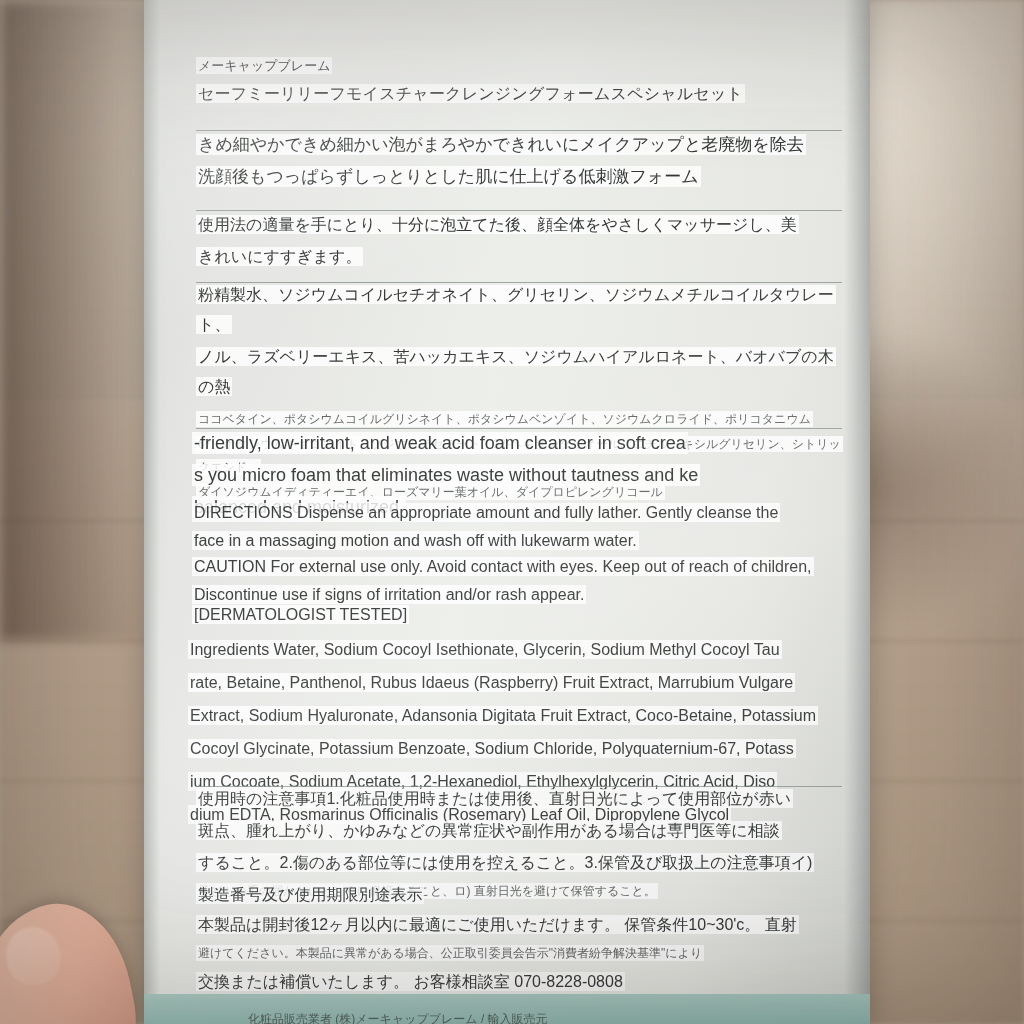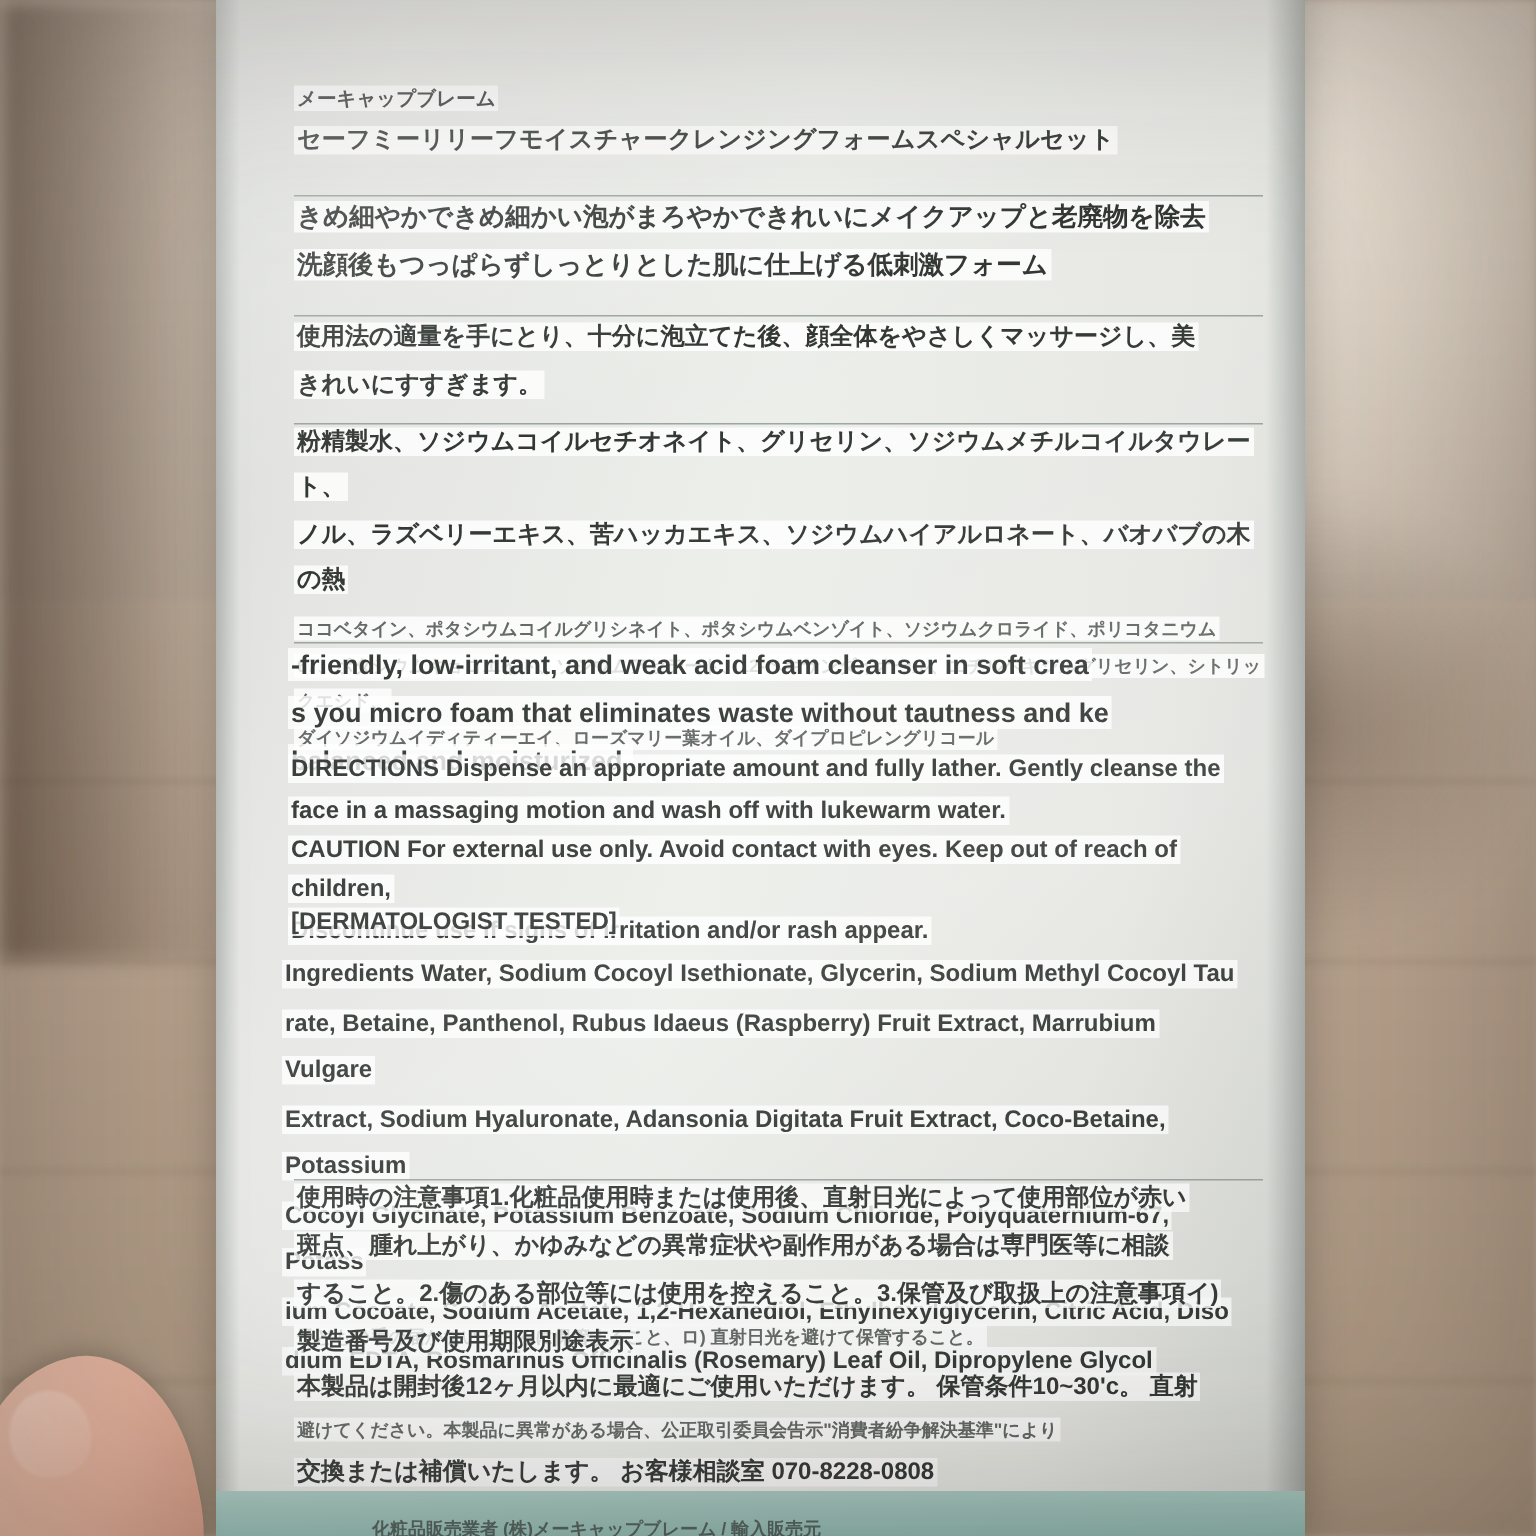--- a/index.html
+++ b/index.html
@@ -14,21 +14,20 @@
     font-family: "Liberation Sans", sans-serif;
   }
 
   
   #scene {
     position: relative;
     width: 1024px;
     height: 1024px;
     overflow: hidden;
     background: #b9a898;
-    font-weight: bold;
   }
 
   
   .bg-wall {
     position: absolute;
     left: 0; top: 0;
     width: 1024px; height: 430px;
     background: linear-gradient(180deg, #cfc2b4 0%, #c8bbac 45%, #bdae9e 100%);
     filter: blur(2px);
   }

